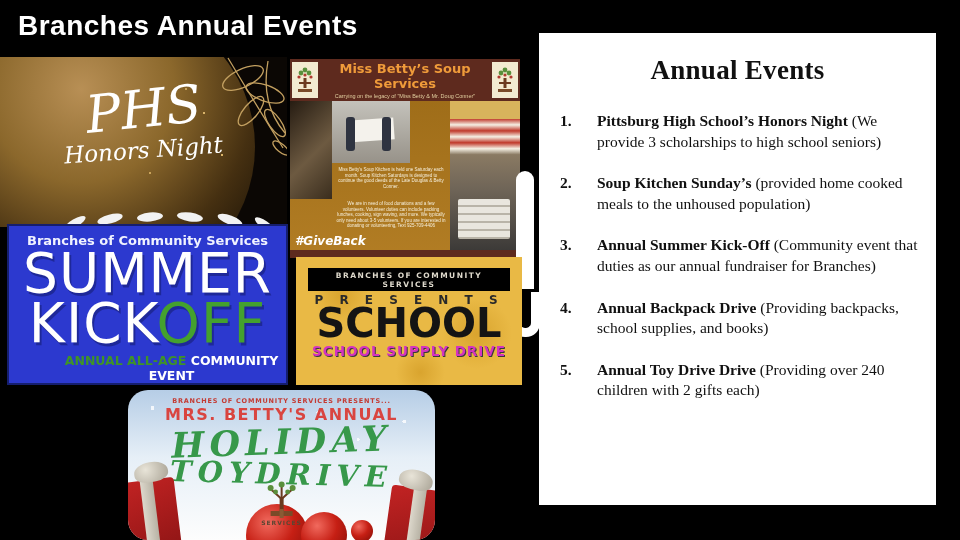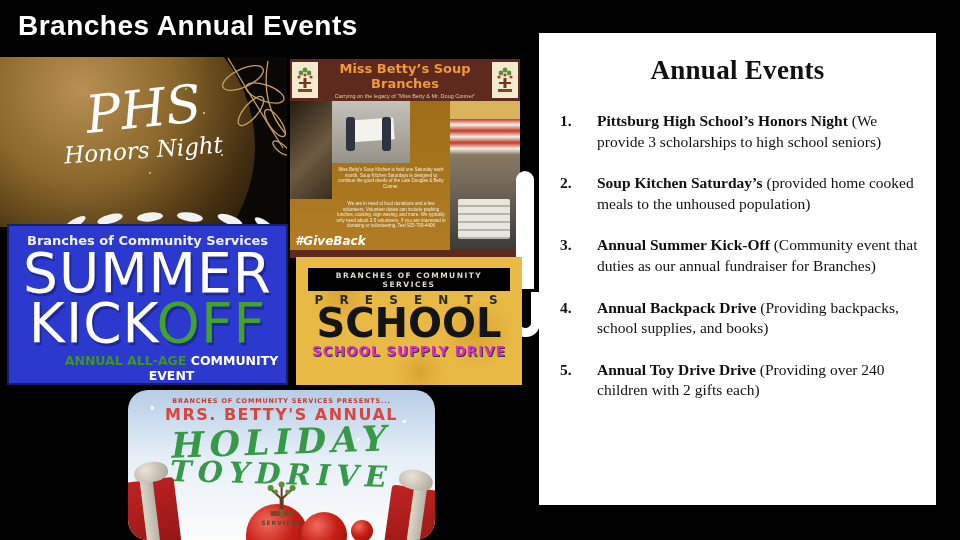--- a/index.html
+++ b/index.html
@@ -280,21 +280,21 @@
           </g>
         <g fill="#b03a2e">
             <circle cx="4" cy="11" r="1.6"></circle>
             <circle cx="16" cy="11" r="1.6"></circle>
             <circle cx="10" cy="9" r="1.6"></circle>
           </g>
         <rect x="3" y="23" width="14" height="3" fill="#7a4a28"></rect>
       </svg>
     </div>
     <div class="soup-head-text">
-      <div class="soup-title">Miss Betty’s Soup Branches</div>
+      <div class="soup-title">Miss Betty’s Soup Services</div>
       <div class="soup-sub">Carrying on the legacy of "Miss Betty &amp; Mr. Doug Conner"</div>
     </div>
     <div class="soup-logo">
       <svg width="20" height="28" viewBox="0 0 20 28">
         <rect x="8.5" y="12" width="3" height="10" fill="#6b3a1f"></rect>
         <rect x="4" y="16" width="12" height="2" fill="#6b3a1f"></rect>
         <g fill="#5a8f3c">
             <circle cx="6" cy="7" r="2.4"></circle>
             <circle cx="14" cy="7" r="2.4"></circle>
             <circle cx="10" cy="4" r="2.4"></circle>
@@ -378,21 +378,21 @@
 
 <div class="abs panel">
   <div class="panel-heading">Annual Events</div>
   <div class="panel-list">
     <div class="panel-item">
       <span class="panel-num">1.</span>
       <span class="panel-itext"><b>Pittsburg High School’s Honors Night</b><span> (We provide 3 scholarships to high school seniors)</span></span>
     </div>
     <div class="panel-item">
       <span class="panel-num">2.</span>
-      <span class="panel-itext"><b>Soup Kitchen Saturday’s</b><span> (provided home cooked meals to the unhoused population)</span></span>
+      <span class="panel-itext"><b>Soup Kitchen Sunday’s</b><span> (provided home cooked meals to the unhoused population)</span></span>
     </div>
     <div class="panel-item">
       <span class="panel-num">3.</span>
       <span class="panel-itext"><b>Annual Summer Kick-Off</b><span> (Community event that duties as our annual fundraiser for Branches)</span></span>
     </div>
     <div class="panel-item">
       <span class="panel-num">4.</span>
       <span class="panel-itext"><b>Annual Backpack Drive</b><span> (Providing backpacks, school supplies, and books)</span></span>
     </div>
     <div class="panel-item">

